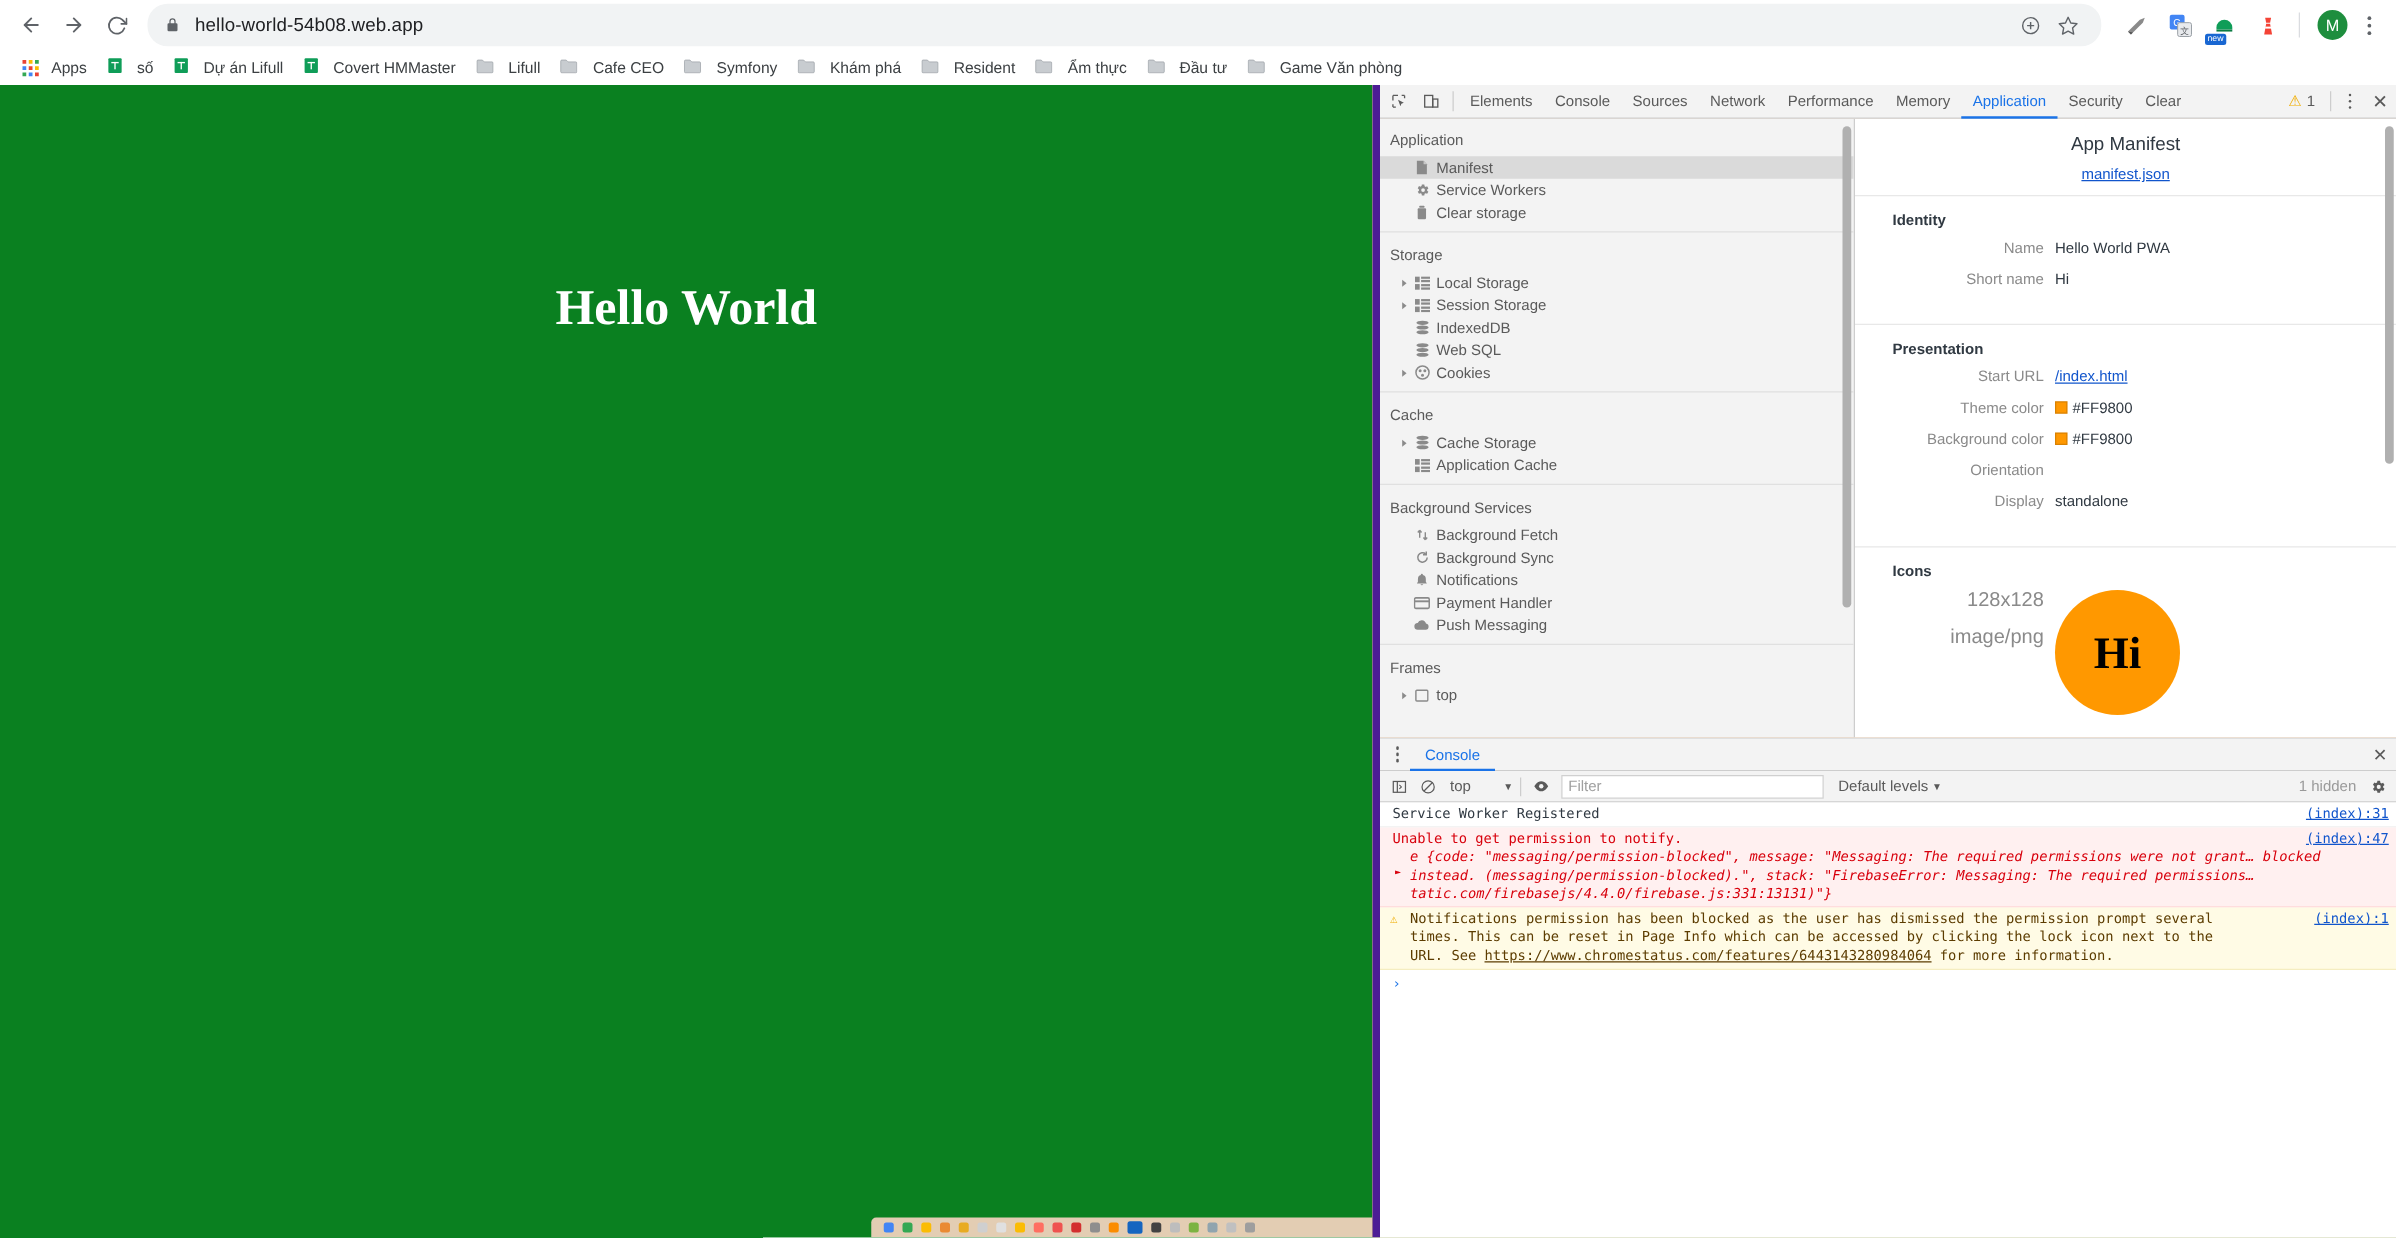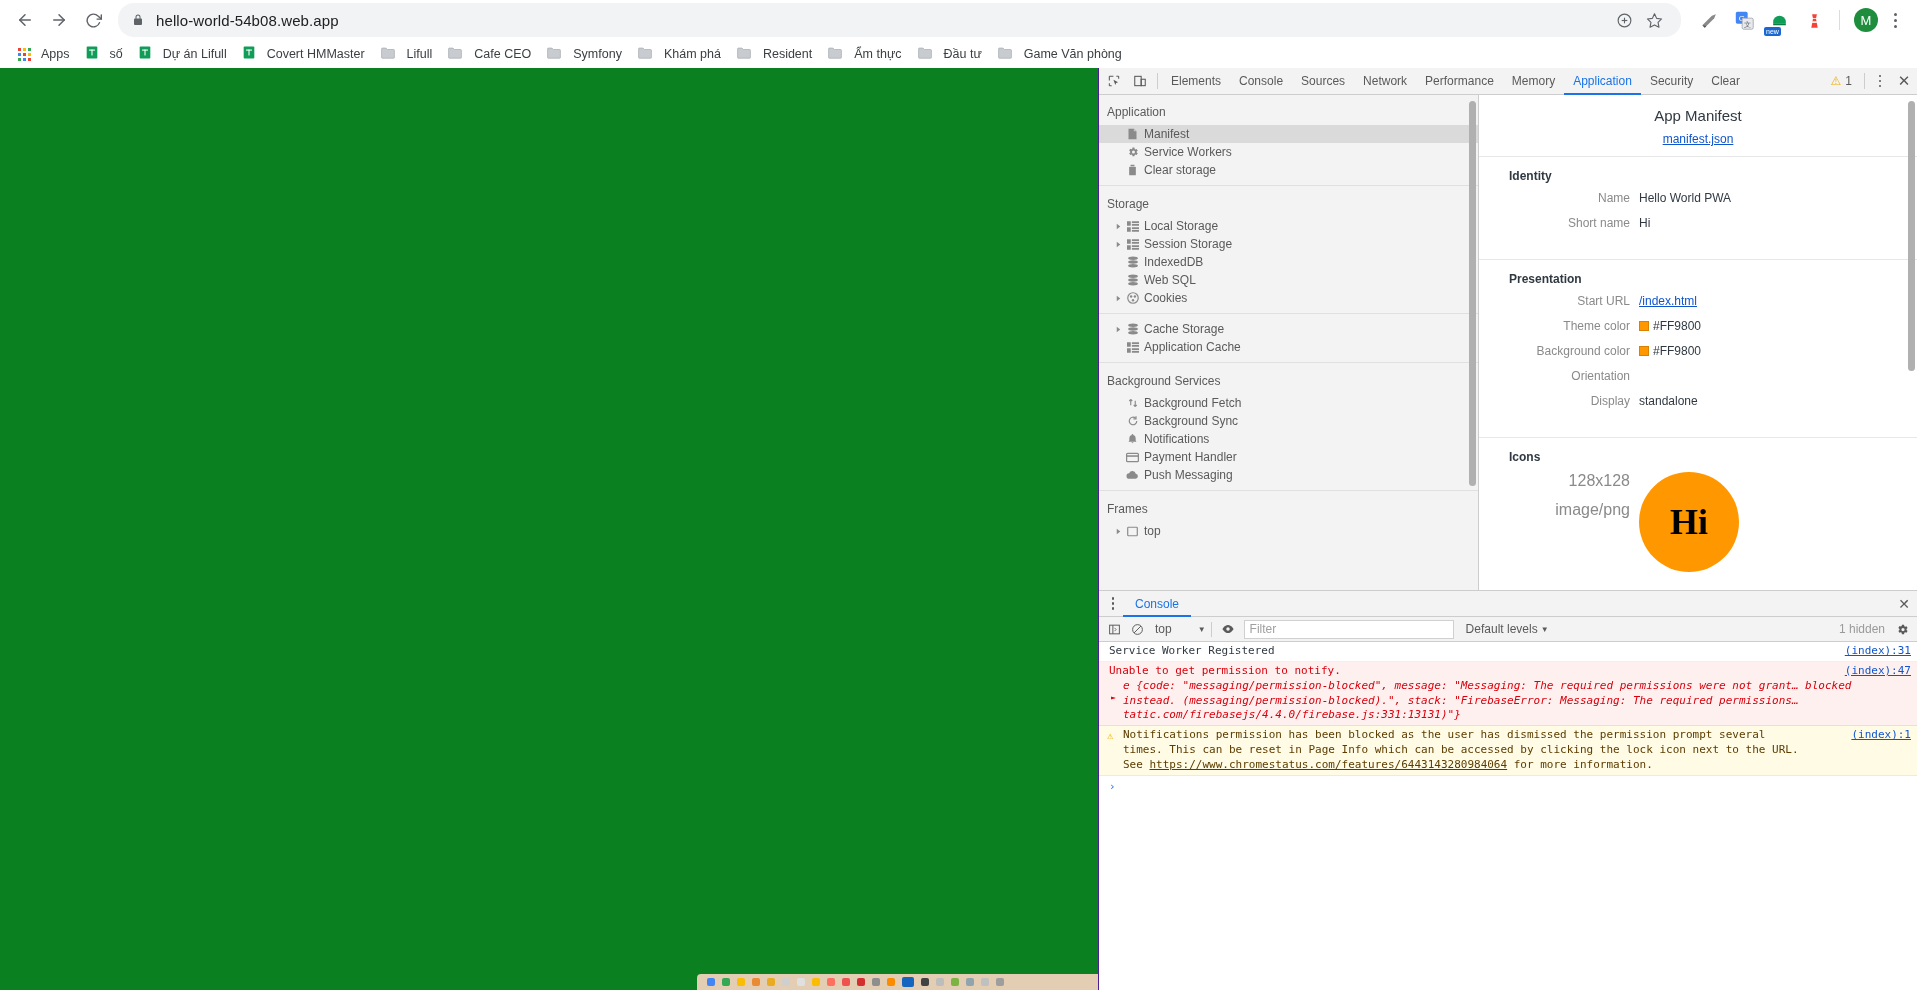--- a/index.html
+++ b/index.html
@@ -78,21 +78,21 @@
   #taskbar {
     position: absolute; left: 697px; bottom: 0; width: 518px; height: 16px;
     background: #e3cdb3; border-radius: 4px 4px 0 0;
     display: flex; align-items: center; gap: 7px; padding: 0 10px; overflow:hidden;
   }
   #taskbar i { width: 8px; height: 8px; border-radius: 2px; display: block; flex: none; }
 
   
   #devtools {
     position: absolute; left: 1098px; top: 68px; width: 819px; height: 922px;
-    background: #fdba74; border-left: 1px solid #4c1d95;
+    background: #fdba74; border-left: 6px solid #4c1d95;
     display: flex; flex-direction: column;
     font-size: 12px; color: #5a5a5a;
   }
   #dt-tabbar {
     height: 27px; background: #f3f3f3; border-bottom: 1px solid #cdcdcd;
     display: flex; align-items: center; flex: none; padding-left: 2px;
   }
   .dt-toolbtn { width: 26px; height: 26px; display:flex; align-items:center; justify-content:center; flex:none;}
   .dt-tabsep { width:1px; height:16px; background:#cdcdcd; margin: 0 4px; flex:none;}
   .dt-tab {
@@ -376,20 +376,21 @@
       <div class="bm">
         <span><svg width="14" height="12" viewBox="0 0 24 20">
             <path d="M1 3a1.5 1.5 0 0 1 1.5-1.5h6L11 4h10.5A1.5 1.5 0 0 1 23 5.5v12A1.5 1.5 0 0 1 21.5 19h-19A1.5 1.5 0 0 1 1 17.5z" fill="#c8ccd0" stroke="#9aa0a6" stroke-width="1"></path>
           </svg></span>
         <span class="bm-label">Game Văn phòng</span>
       </div>
     </div>
 </div>
 
 <div id="page-viewport">
+  <div id="page-heading">Hello World</div>
   <div id="taskbar">
     <i style="background:#4285f4"></i>
       <i style="background:#34a853"></i>
       <i style="background:#fbbc04"></i>
     <i style="background:#ea8a33"></i>
       <i style="background:#e8ab22"></i>
       <i style="background:#cfcfcf"></i>
     <i style="background:#e0e0e0"></i>
       <i style="background:#fbbc04"></i>
       <i style="background:#ff6f61"></i>
@@ -574,20 +575,21 @@
                   <circle cx="8" cy="8" r="7" fill="none" stroke="#8a8a8a" stroke-width="1.6"></circle>
                   <circle cx="5.5" cy="6" r="1.6" fill="#8a8a8a"></circle>
                   <circle cx="10.5" cy="6" r="1.6" fill="#8a8a8a"></circle>
                   <circle cx="8" cy="11" r="1.6" fill="#8a8a8a"></circle>
                 </svg>
               </span>
               <span class="sb-label">Cookies</span>
             </div>
           </div>
           <div class="sb-group">
+            <div class="sb-title">Cache</div>
             <div class="sb-item">
               <span class="sb-arrow">
                 <svg width="7" height="7" viewBox="0 0 8 8">
                   <path d="M2 0.8 L6 4 L2 7.2 Z" fill="#8a8a8a"></path>
                 </svg>
               </span>
               <span class="sb-ico">
                 <svg width="12" height="12" viewBox="0 0 16 16">
                   <ellipse cx="8" cy="3" rx="6.5" ry="2.2" fill="#8a8a8a"></ellipse>
                   <ellipse cx="8" cy="8" rx="6.5" ry="2.2" fill="#8a8a8a"></ellipse>

